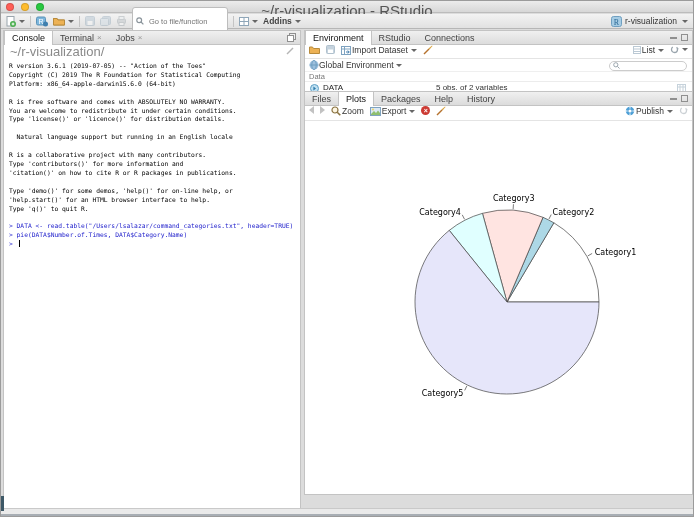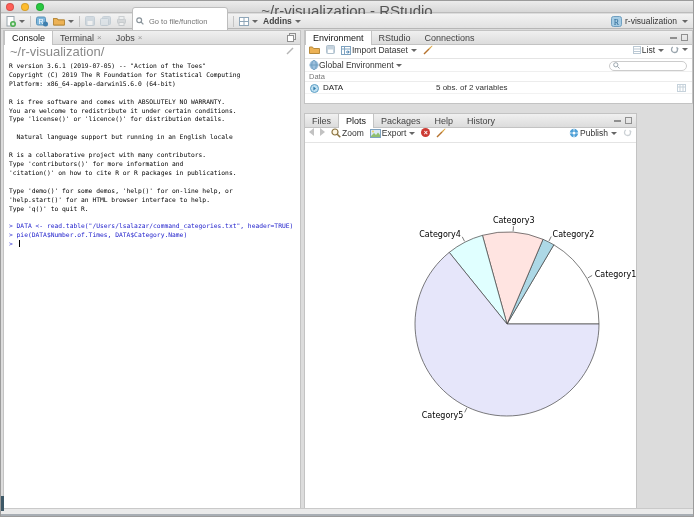--- a/index.html
+++ b/index.html
@@ -23,21 +23,21 @@
   .goto-box{display:flex;align-items:center;background:#fff;border:1px solid #bdbdbd;border-radius:3px;
             height:28px;width:96px;padding:0 3px;gap:3px;}
   .goto-box input{border:none;outline:none;font-size:7.5px;color:#444;width:80px;background:transparent;
                   font-family:"Liberation Sans",sans-serif;}
   .spacer{flex:1;}
   .proj-btn{display:flex;align-items:center;gap:3px;font-size:8.5px;color:#333;}
   
   .pane{position:absolute;background:#fff;border:1px solid #c3c3c3;}
   #console-pane{left:2px;top:29px;width:298px;height:480px;}
   #env-pane{left:303px;top:29px;width:389px;height:74px;}
-  #plots-pane{left:303px;top:112px;width:333px;height:404px;}
+  #plots-pane{left:303px;top:90px;width:389px;height:404px;}
   .tabbar{height:14px;background:linear-gradient(#f0f0f0,#dcdcdc);border-bottom:1px solid #c3c3c3;
           display:flex;align-items:stretch;font-size:9px;color:#444;position:relative;}
   .tab{display:flex;align-items:center;padding:0 7px;gap:3px;cursor:default;}
   .tab.active{background:#fff;border-left:1px solid #c3c3c3;border-right:1px solid #c3c3c3;
               color:#111;margin-bottom:-1px;}
   .tab-close{color:#999;font-size:8px;line-height:8px;}
   .winbtns{position:absolute;right:4px;top:0;height:13px;display:flex;gap:4px;align-items:center;}
   .wb{width:7px;height:7px;border:1px solid #8f8f8f;display:inline-block;}
   .wb.min{height:2px;border:none;border-bottom:2px solid #8f8f8f;width:7px;}
   

